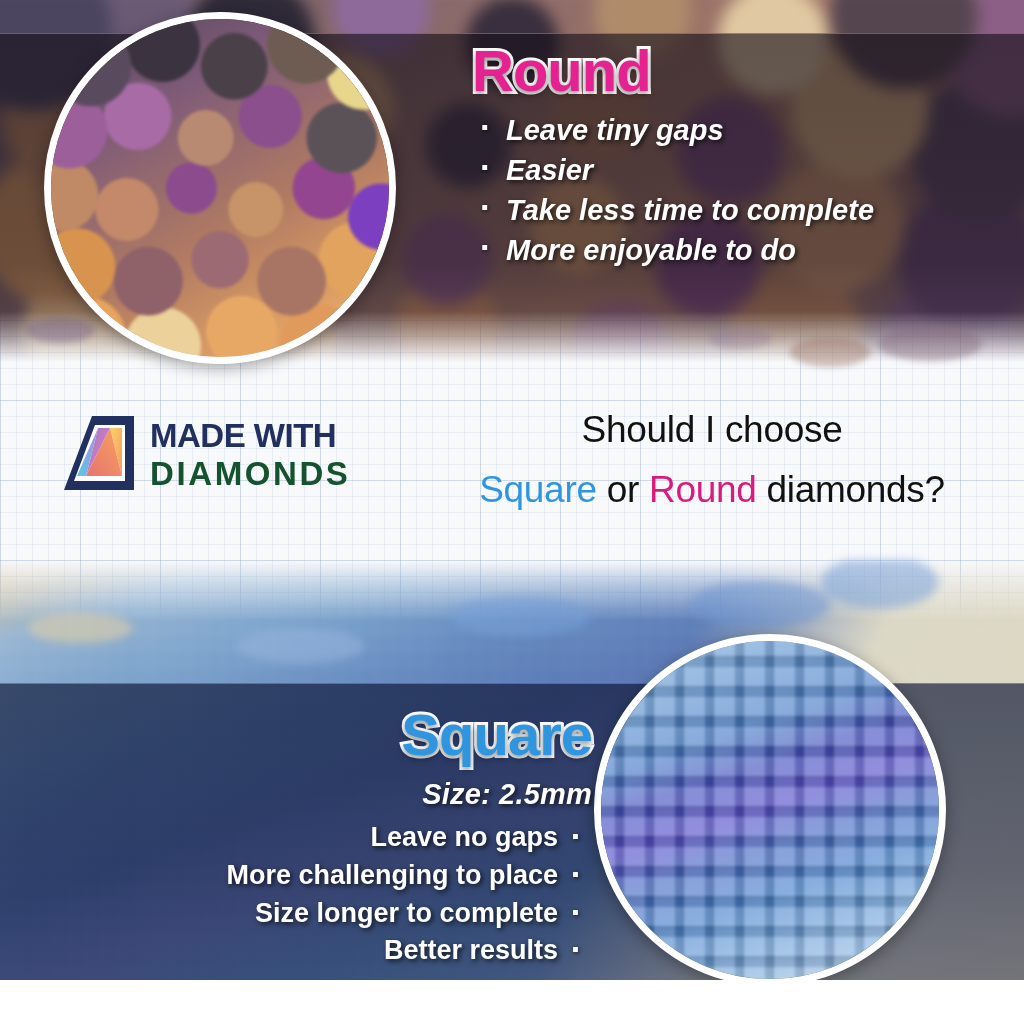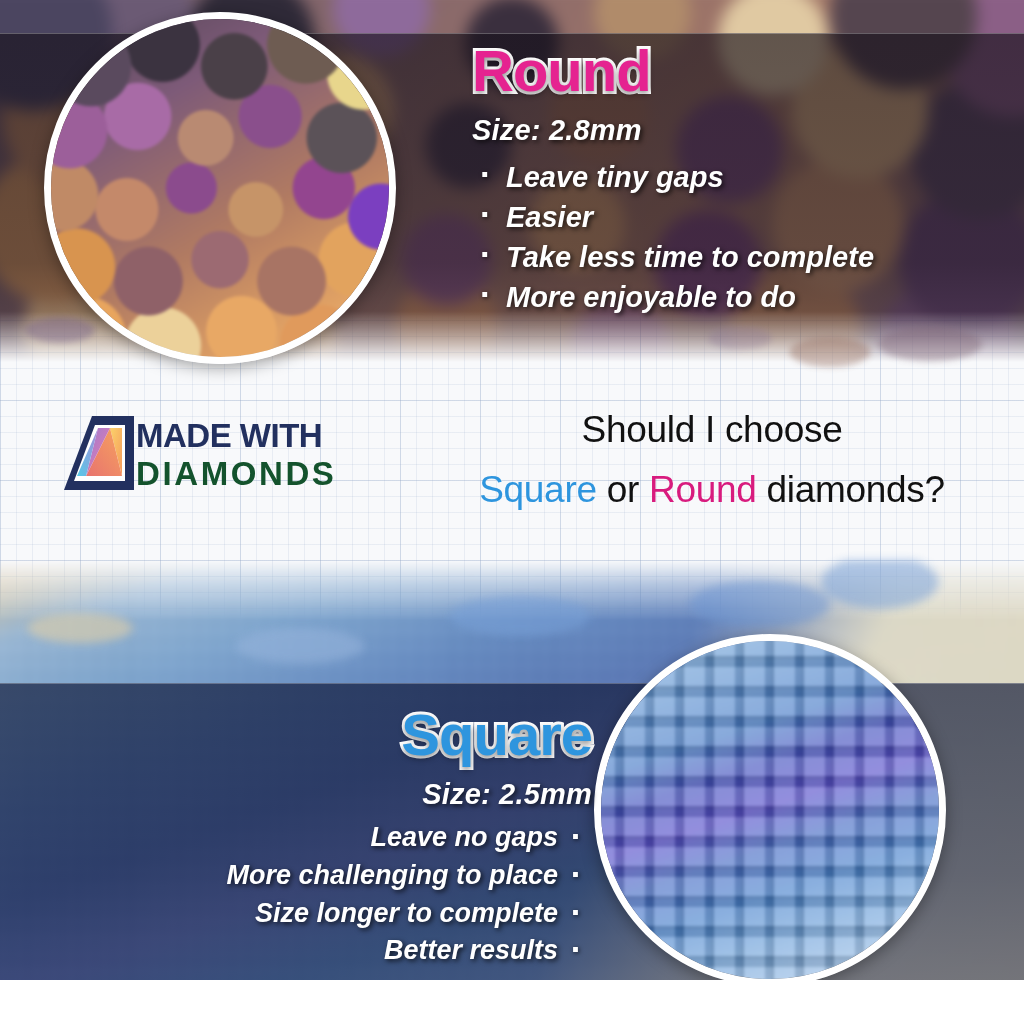--- a/index.html
+++ b/index.html
@@ -226,37 +226,37 @@
     position:absolute; left:32px; top:706px; width:560px; z-index:6;
     text-align:right;
   }
   .title-square {
     font-size:58px; color:#2E95DE;
     -webkit-text-stroke:6px #ffffff; paint-order:stroke fill;
     text-shadow:0 3px 6px rgba(0,0,0,.45);
   }
   .bullets-right { margin-top:8px; list-style:none; }
   .bullets-right li {
-    font-size:27px; font-style:italic; font-weight:700; color:#ffffff;
+    font-size:27px; font-weight:700; color:#ffffff;
     text-shadow:2px 2px 5px rgba(0,0,0,.75);
     line-height:1.40; position:relative; padding-right:34px;
   }
   .bullets-right li::after {
     content:"·"; position:absolute; right:10px; top:-6px;
     font-size:34px; font-style:normal; color:#ffffff;
     text-shadow:1px 1px 4px rgba(0,0,0,.7);
   }
 
   
   .midband {
     position:absolute; left:0; top:392px; width:1024px; height:176px; z-index:5;
     display:flex; align-items:center;
   }
   .brand {
-    position:absolute; left:62px; top:22px; display:flex; align-items:center; 
+    position:absolute; left:62px; top:22px; display:flex; align-items:center; gap:14px;
   }
   .brand-mark { width:74px; height:78px; flex:0 0 auto; }
   .brand-words { line-height:1; padding-top:2px; }
   .brand-line1 {
     font-size:33px; font-weight:700; color:#22305F; letter-spacing:-0.5px;
   }
   .brand-line2 {
     font-size:33px; font-weight:700; color:#14532d; letter-spacing:2.6px; margin-top:5px;
   }
 
@@ -285,21 +285,20 @@
   <div class="square-photo">
     <div class="bg"></div>
     <div class="scrim"></div>
     <div class="scrim-line-top"></div>
     <div class="scrim-line-bot"></div>
   </div>
   <div class="torn torn-bot"></div>
 
   <div class="round-text">
     <div class="title title-round">Round</div>
-    <div class="size-line">Size:  2.8mm</div>
     <ul class="bullets">
       <li>Leave tiny gaps</li>
       <li>Easier</li>
       <li>Take less time to complete</li>
       <li>More enjoyable to do</li>
     </ul>
   </div>
 
   <div class="square-text">
     <div class="title title-square">Square</div>

